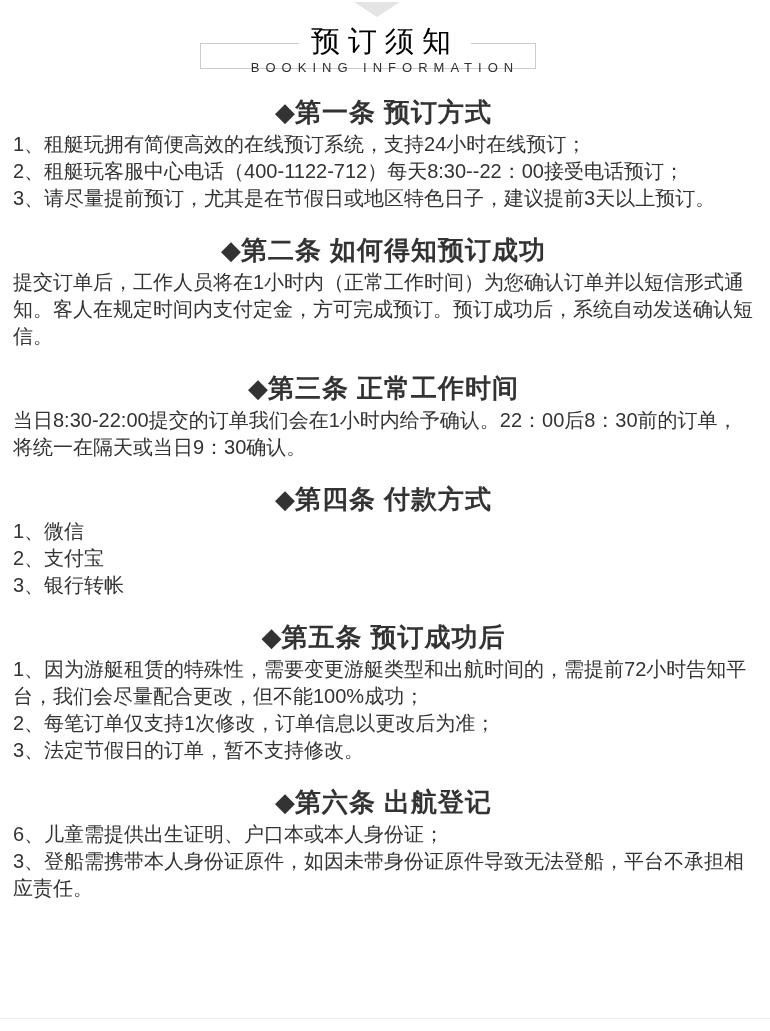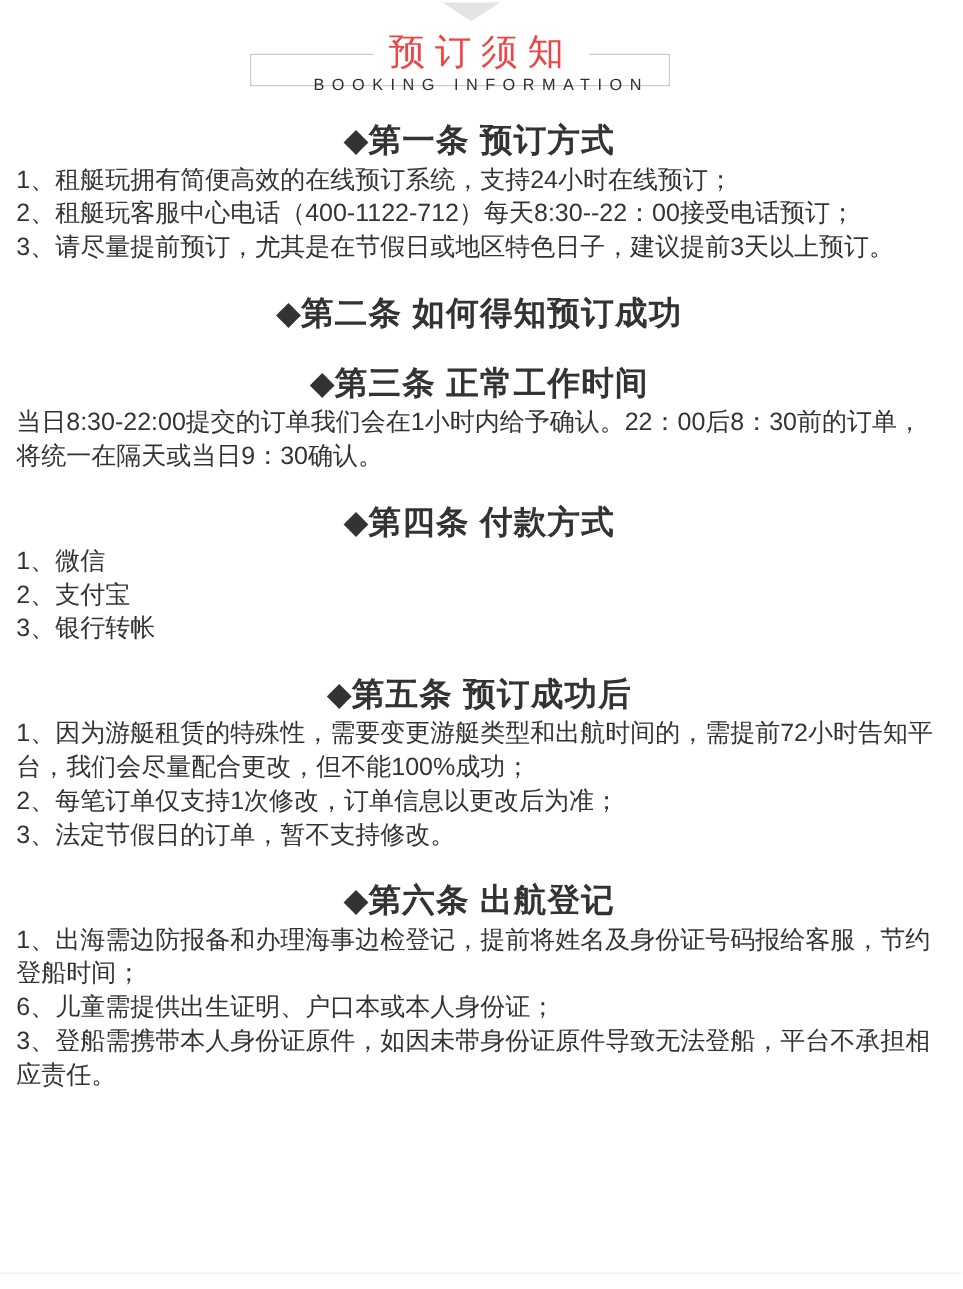--- a/index.html
+++ b/index.html
@@ -32,21 +32,21 @@
   .header-title {
     position: absolute; top: 22px; left: 0; width: 100%;
     text-align: center; z-index: 2;
   }
   .header-title span {
     display: inline-block;
     background: #ffffff;
     padding: 0 12px;
     font-size: 29px;
     letter-spacing: 8px;
-    color: #ef4444;
+    color: #000000;
     font-weight: 400;
   }
   .header-sub {
     position: absolute; top: 60px; left: 0; width: 100%;
     text-align: center; z-index: 2;
     font-size: 13px;
     letter-spacing: 6px;
     color: #2f2f2f;
     font-weight: 400;
   }
@@ -93,20 +93,23 @@
 <div class="content">
 
   <h2 class="section-title"><span class="diamond">◆</span><span>第一条 预订方式</span></h2>
   <div class="section-body">
     <div class="item">1、租艇玩拥有简便高效的在线预订系统，支持24小时在线预订；</div>
     <div class="item">2、租艇玩客服中心电话（400-1122-712）每天8:30--22：00接受电话预订；</div>
     <div class="item">3、请尽量提前预订，尤其是在节假日或地区特色日子，建议提前3天以上预订。</div>
   </div>
 
   <h2 class="section-title"><span class="diamond">◆</span><span>第二条 如何得知预订成功</span></h2>
+  <div class="section-body">
+    <p>提交订单后，工作人员将在1小时内（正常工作时间）为您确认订单并以短信形式通知。客人在规定时间内支付定金，方可完成预订。预订成功后，系统自动发送确认短信。</p>
+  </div>
 
   <h2 class="section-title"><span class="diamond">◆</span><span>第三条 正常工作时间</span></h2>
   <div class="section-body">
     <p>当日8:30-22:00提交的订单我们会在1小时内给予确认。22：00后8：30前的订单，将统一在隔天或当日9：30确认。</p>
   </div>
 
   <h2 class="section-title"><span class="diamond">◆</span><span>第四条 付款方式</span></h2>
   <div class="section-body">
     <div class="item">1、微信</div>
     <div class="item">2、支付宝</div>
@@ -115,20 +118,19 @@
 
   <h2 class="section-title"><span class="diamond">◆</span><span>第五条 预订成功后</span></h2>
   <div class="section-body">
     <div class="item">1、因为游艇租赁的特殊性，需要变更游艇类型和出航时间的，需提前72小时告知平台，我们会尽量配合更改，但不能100%成功；</div>
     <div class="item">2、每笔订单仅支持1次修改，订单信息以更改后为准；</div>
     <div class="item">3、法定节假日的订单，暂不支持修改。</div>
   </div>
 
   <h2 class="section-title"><span class="diamond">◆</span><span>第六条 出航登记</span></h2>
   <div class="section-body">
-    <div class="item">1、出海需边防报备和办理海事边检登记，提前将姓名及身份证号码报给客服，节约登船时间；</div>
     <div class="item">6、儿童需提供出生证明、户口本或本人身份证；</div>
     <div class="item">3、登船需携带本人身份证原件，如因未带身份证原件导致无法登船，平台不承担相应责任。</div>
   </div>
 
 </div>
 
 <div class="bottom-rule"></div>
 
 </body></html>

